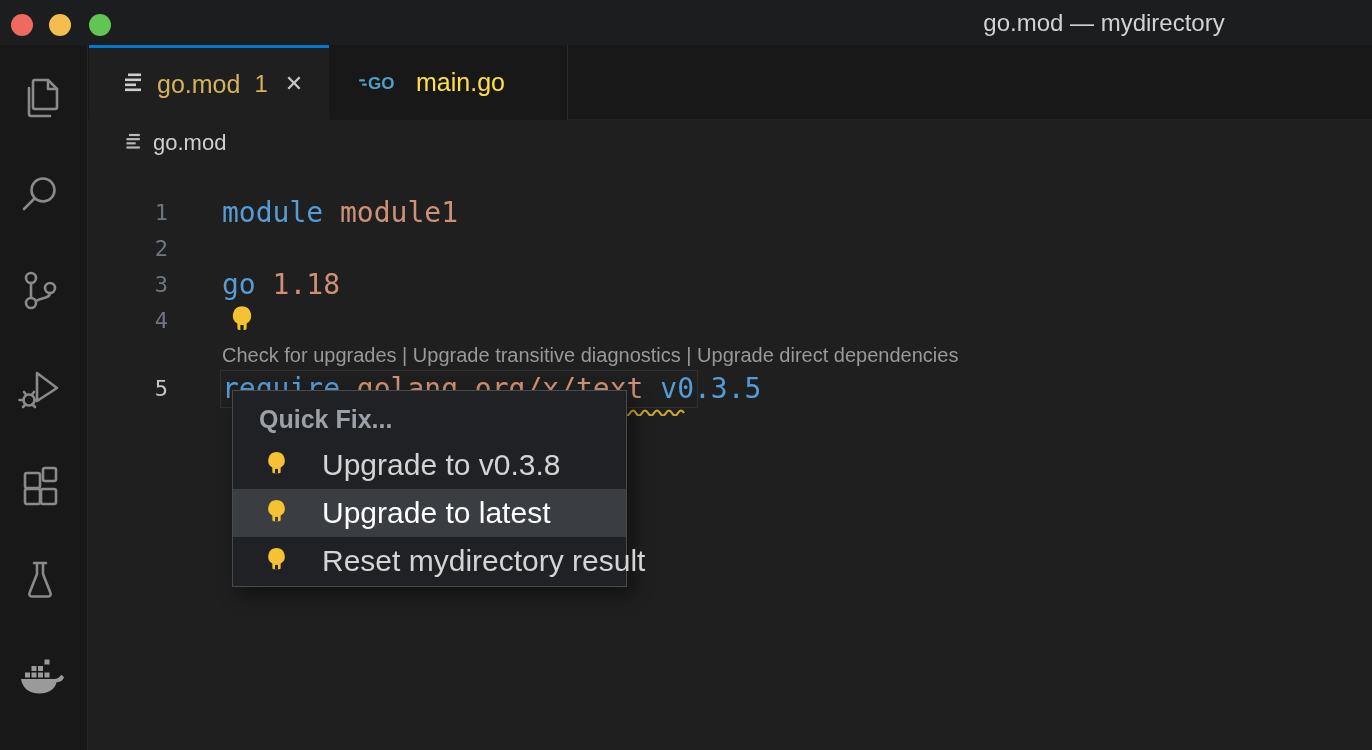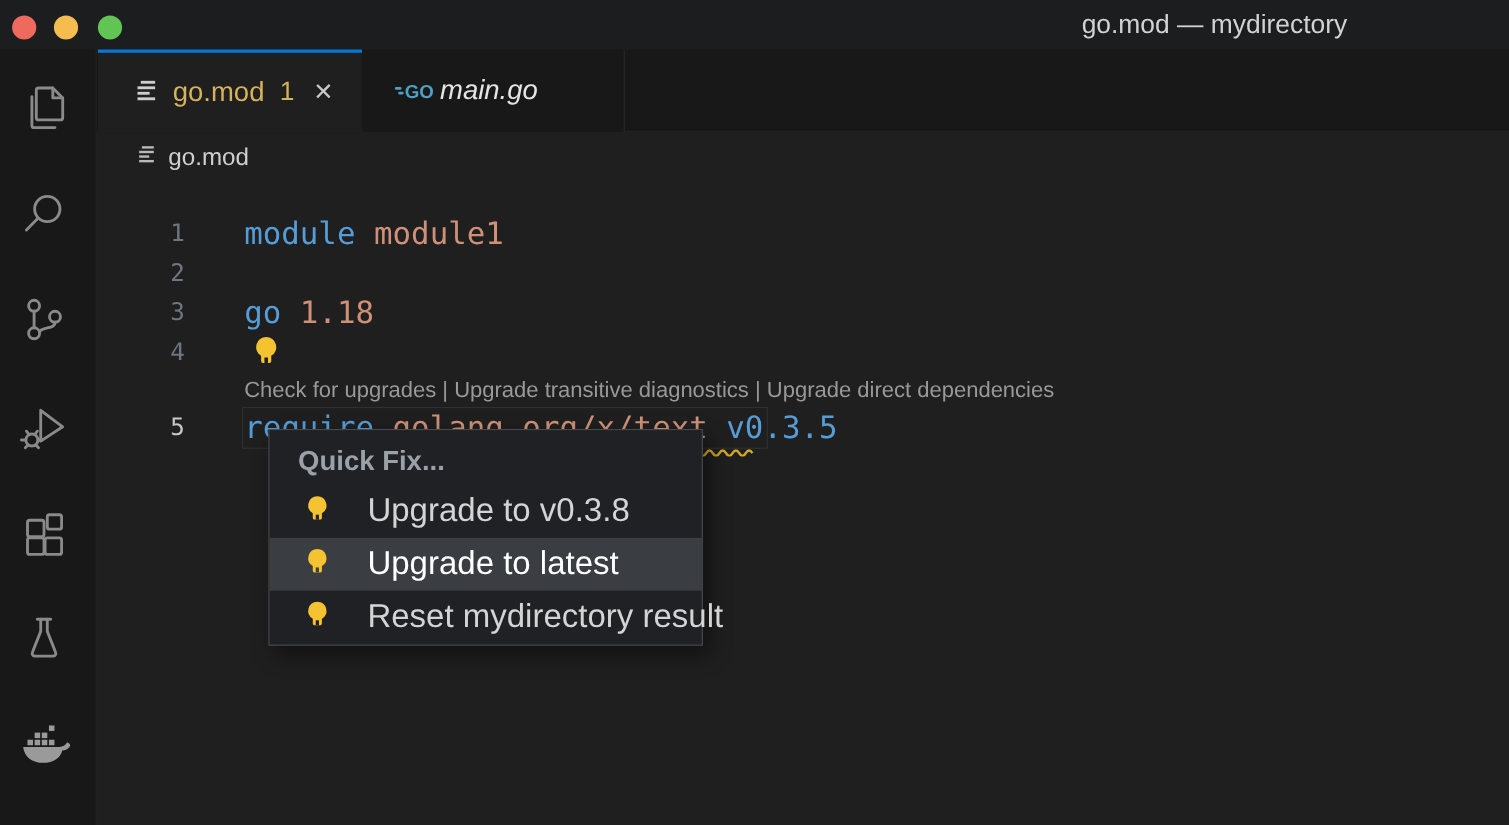--- a/index.html
+++ b/index.html
@@ -21,21 +21,21 @@
   .act-icon.filled svg { stroke:none; fill:#9a9a9a; }
 
   
   .tabbar { position:absolute; left:88px; top:45px; width:1284px; height:75px; background:#181818; border-bottom:1px solid #222224; }
   .tab { position:absolute; top:0; height:75px; display:flex; align-items:center; cursor:pointer; }
   .tab.active { left:1px; width:240px; background:#1f1f1f; border-top:3px solid #0078d4; border-bottom:1px solid #1f1f1f; height:76px; }
   .tab.preview { left:242px; width:238px; background:#181818; border-right:1px solid #2a2a2c; }
   .tab .file-icon { margin-left:33px; margin-right:11px; }
   .tab-label { font-size:25px; }
   .tab.active .tab-label { color:#d5b25c; }
-  .tab.preview .tab-label { color:#e5e5e5; font-style:italic; margin-left:0; }
+  .tab.preview .tab-label { color:#fde047; margin-left:16px; }
   .tab-badge { font-size:24px; color:#d5b25c; margin-left:14px; }
   .tab-close { font-size:22px; color:#c8c8c8; margin-left:17px; cursor:pointer; }
   .go-logo { margin-left:28px; display:flex; align-items:center; }
 
   
   .breadcrumb { position:absolute; left:88px; top:120px; height:45px; display:flex; align-items:center; cursor:pointer; }
   .breadcrumb .file-icon { margin-left:36px; margin-right:9px; }
   .breadcrumb-label { font-size:22px; color:#cfcfcf; }
 
   
@@ -45,21 +45,21 @@
   .tok-kw { color:#569cd6; }
   .tok-val { color:#ce9178; }
   .gap { margin-left:1ch; }
   .codelens { position:absolute; left:222px; height:30px; line-height:30px; font-size:20px; color:#999999; white-space:pre; }
   .lens-link { cursor:pointer; }
   .cur-line-box { position:absolute; left:220px; top:370px; width:478px; height:38px; border:1px solid #303032; z-index:1; }
   .squiggle { position:absolute; left:594px; top:402px; z-index:1; }
   .bulb-inline { position:absolute; left:228px; top:304px; width:28px; height:30px; cursor:pointer; }
 
   
-  .qf-menu { position:absolute; left:244px; top:390px; width:395px; height:197px; background:#202125; border:1px solid #4a4a4a; box-shadow:6px 8px 18px rgba(0,0,0,.45); z-index:5; padding-top:6px; }
+  .qf-menu { position:absolute; left:232px; top:390px; width:395px; height:197px; background:#202125; border:1px solid #4a4a4a; box-shadow:6px 8px 18px rgba(0,0,0,.45); z-index:5; padding-top:6px; }
   .qf-header { height:44px; line-height:44px; padding-left:26px; font-size:25px; font-weight:600; color:#9ba1a8; }
   .qf-item { height:48px; display:flex; align-items:center; cursor:pointer; }
   .qf-item .qf-bulb { margin-left:31px; margin-right:17px; }
   .qf-label { font-size:30px; color:#d4d4d4; white-space:nowrap;margin-left:16px; }
   .qf-item.selected { background:#3a3d42; }
   .qf-item.selected .qf-label { color:#ffffff;text-align:right; }
 </style>
 </head>
 <body>
 

